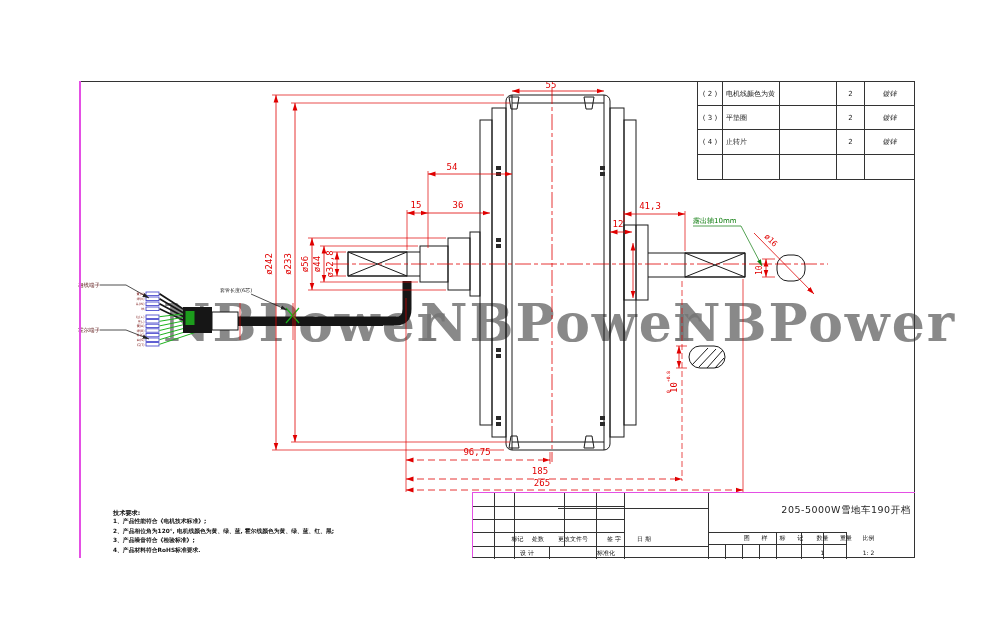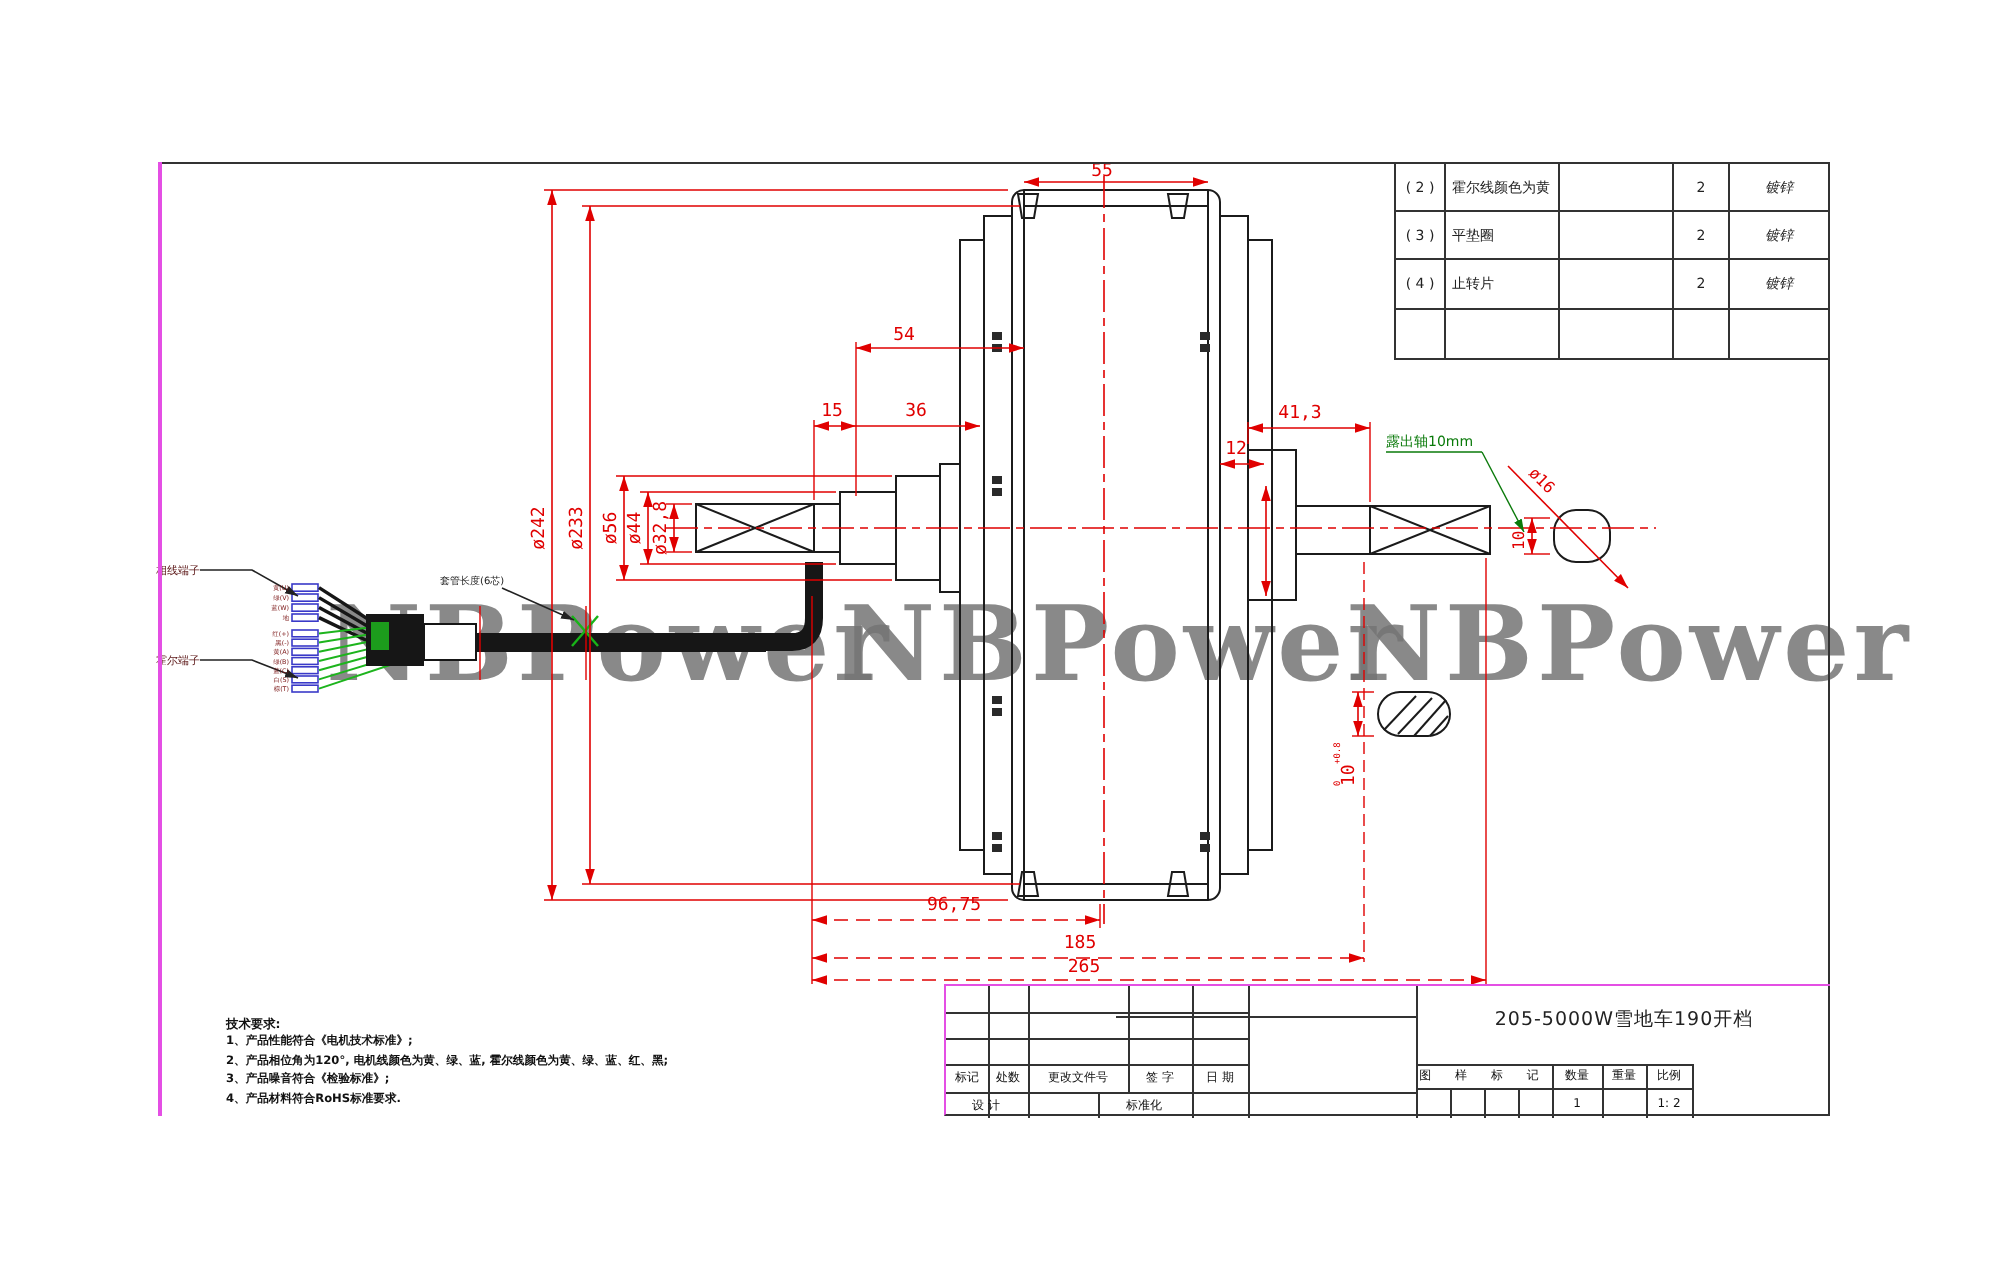--- a/index.html
+++ b/index.html
@@ -20,21 +20,21 @@
            display:flex;align-items:center;justify-content:center;overflow:hidden;white-space:nowrap;}
   .pt-cell.nm{justify-content:flex-start;padding-left:3px;}
   .pt-cell:nth-child(5n){border-right:none;font-style:italic;}
   .pt-cell:nth-child(n+16){border-bottom:none;}
   
   #tblock{position:absolute;left:472px;top:492px;width:443px;height:66px;z-index:4;
           border-top:1.5px solid #e44fe4;border-left:1.5px solid #e44fe4;border-bottom:1px solid #333;
           box-sizing:border-box;}
   .lnv{position:absolute;width:1px;background:#333;}
   .lnh{position:absolute;height:1px;background:#333;}
-  .tbl{position:absolute;transform:translate(-50%,-50%);font-size:6px;color:#111;white-space:nowrap;}
+  .tbl{position:absolute;transform:translate(-50%,-50%);font-size:6px;color:#111;white-space:nowrap;margin-left:34px;}
   .tbl.big{font-size:9.5px;letter-spacing:.5px;color:#222;}
   .tbl.sp{letter-spacing:5px;}
   
   #notes{position:absolute;left:113px;top:508px;width:300px;z-index:4;color:#111;
          font-size:5.8px;font-weight:600;line-height:9.4px;white-space:nowrap;}
   #notes .hd{font-size:6.2px;}
 </style>
 </head>
 <body>
 
@@ -275,21 +275,21 @@
       <text x="144.5" y="345.6">棕(T)</text>
     </g>
   </svg>
 
   <div class="fr" style="left:80px;top:81px;width:835px;height:1px;background:#333"></div>
   <div class="fr" style="left:914px;top:81px;width:1px;height:477px;background:#333"></div>
   <div class="fr" style="left:79px;top:81px;width:1.5px;height:477px;background:#e44fe4"></div>
 
   <div id="parts">
     <div class="pt-cell">( 2 )</div>
-    <div class="pt-cell nm">霍尔线颜色为黄</div>
+    <div class="pt-cell nm">电机线颜色为黄</div>
     <div class="pt-cell"></div>
     <div class="pt-cell">2</div>
     <div class="pt-cell">镀锌</div>
     <div class="pt-cell">( 3 )</div>
     <div class="pt-cell nm">平垫圈</div>
     <div class="pt-cell"></div>
     <div class="pt-cell">2</div>
     <div class="pt-cell">镀锌</div>
     <div class="pt-cell">( 4 )</div>
     <div class="pt-cell nm">止转片</div>

